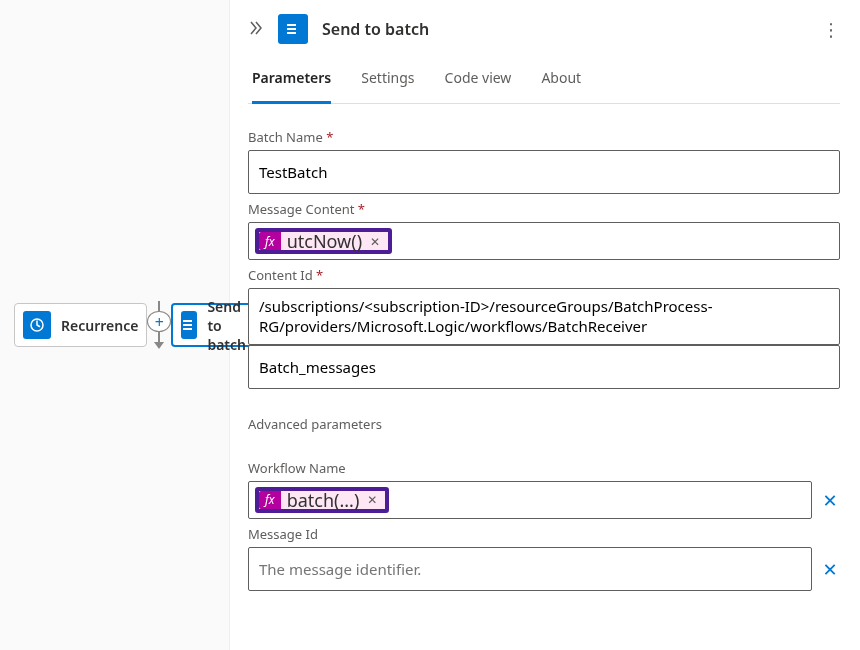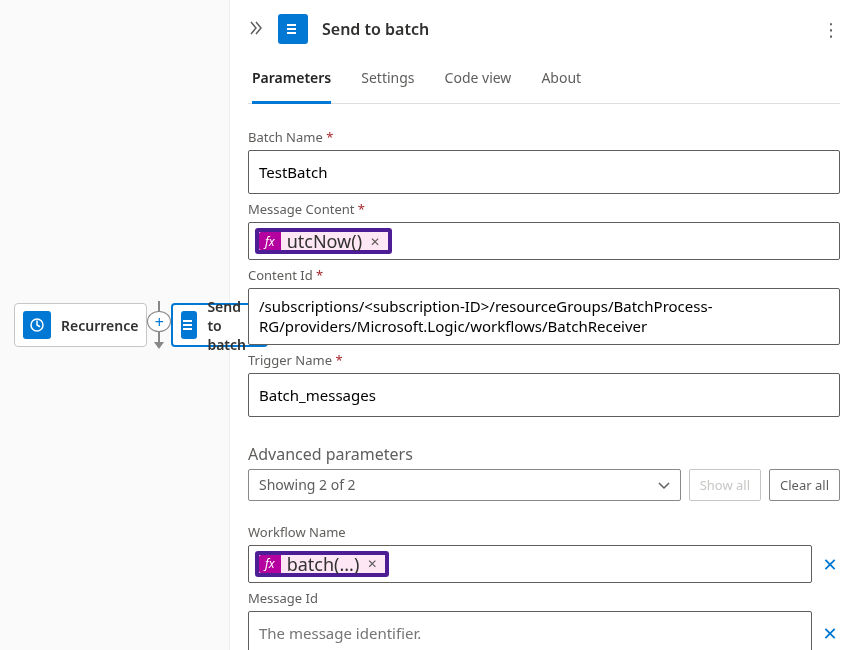--- a/index.html
+++ b/index.html
@@ -34,21 +34,21 @@
   .field-label { font-size: 13px; color: #605e5c; margin-bottom: 4px; margin-top: 6px; }
   .req { color: #a4262c; }
   .text-input { height: 44px; border: 1px solid #605e5c; border-radius: 2px; padding: 4px 10px; font-family: inherit; font-size: 15px; width: 100%; }
   .text-input.tall { height: auto; min-height: 52px; padding: 7px 10px; line-height: 1.35; resize:none; overflow:hidden; }
   .token-box { border: 1px solid #605e5c; border-radius: 2px; padding: 4px 6px; min-height: 38px; display: flex; align-items: center; }
   .token { display: inline-flex; align-items: center; background: #fde7f4; border: 4px solid #4c1d95; border-radius: 3px; height: 26px; padding: 0 6px 0 0; gap: 6px; }
   .token-fx { background: #b4009e; color:#fff; height:100%; padding: 0 6px; display:flex; align-items:center; font-style: italic; font-size:12px; border-radius:2px 0 0 2px;}
   .token-label { font-size: 18px; }
   .token-x { font-size: 12px; color: #5d5a58; cursor: pointer; padding: 0 2px; }
 
-  .section-label { font-size: 16px; color: #605e5c; margin-top: 26px; margin-bottom: 4px; }
+  .section-label { font-size: 13px; color: #605e5c; margin-top: 26px; margin-bottom: 4px; }
   .adv-row { display: flex; gap: 8px; align-items: center; }
   .adv-select { flex: 1; height: 32px; border: 1px solid #8a8886; border-radius: 2px; padding: 0 10px; display: flex; align-items: center; justify-content: space-between; color: #605e5c; cursor: pointer; }
   .btn-lite { height: 32px; border: 1px solid #8a8886; background: #fff; border-radius: 2px; padding: 0 10px; font-family: inherit; font-size: 13px; color: #605e5c; cursor: pointer; }
   .btn-lite[disabled] { color: #c8c6c4; border-color: #c8c6c4; cursor: default; }
 
   .row-with-clear { display: flex; gap: 8px; align-items: center; }
   .row-with-clear .token-box, .row-with-clear .text-input { flex: 1; }
   .clear-x { font-size: 18px; color: #0078d4; cursor: pointer; width: 20px; text-align: center; }
 </style>
 </head>
@@ -122,34 +122,23 @@
         <span class="token">
           <span class="token-fx">fx</span>
           <span class="token-label">utcNow()</span>
           <span class="token-x">✕</span>
         </span>
       </div>
 
       <div class="field-label"><span>Content Id</span> <span class="req">*</span></div>
       <textarea class="text-input tall" rows="2" style="">/subscriptions/&lt;subscription-ID&gt;/resourceGroups/BatchProcess-RG/providers/Microsoft.Logic/workflows/BatchReceiver</textarea>
 
-      <div class="field-label"><span>Trigger Name</span> <span class="req">*</span></div>
       <input class="text-input" value="Batch_messages" style="">
 
       <div class="section-label">Advanced parameters</div>
-      <div class="adv-row">
-        <div class="adv-select">
-          <span>Showing 2 of 2</span>
-          <span><svg width="12" height="8" viewBox="0 0 12 8">
-                <path d="M1 1 L6 6 L11 1" fill="none" stroke="#605e5c" stroke-width="1.5"></path>
-              </svg></span>
-        </div>
-        <button class="btn-lite" disabled="">Show all</button>
-        <button class="btn-lite">Clear all</button>
-      </div>
 
       <div class="field-label" style="margin-top:22px">Workflow Name</div>
       <div class="row-with-clear">
         <div class="token-box">
           <span class="token">
             <span class="token-fx">fx</span>
             <span class="token-label">batch(...)</span>
             <span class="token-x">✕</span>
           </span>
         </div>

